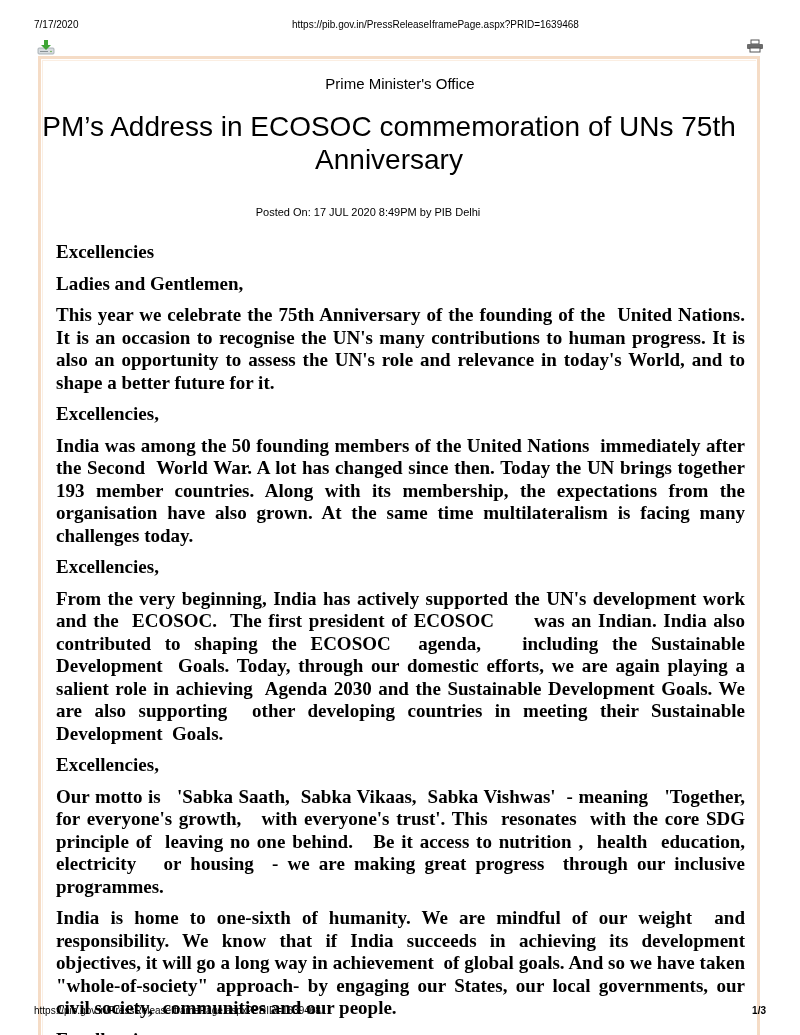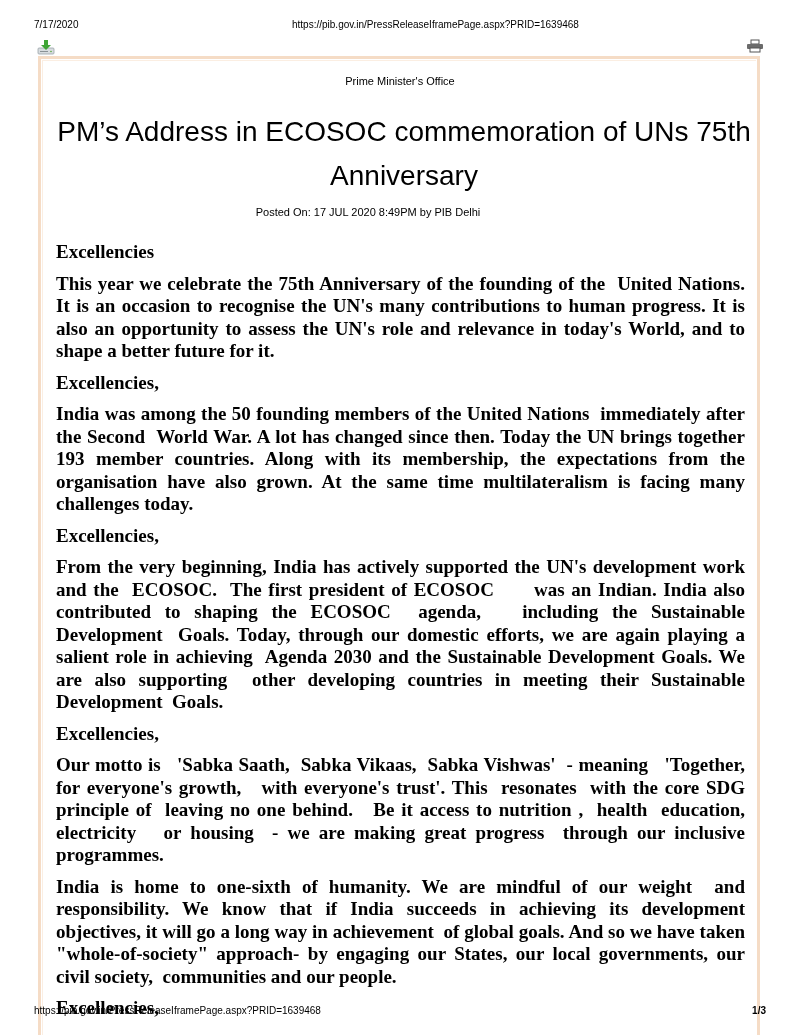--- a/index.html
+++ b/index.html
@@ -63,30 +63,30 @@
       bottom: 0;
       border-left: 1px solid #fbeee2;
       border-top: 1px solid #fbeee2;
     }
     .ministry {
       position: absolute;
       left: 0;
       width: 800px;
       top: 75px;
       text-align: center;
-      font-size: 11px;
+      font-size: 15px;
     }
     .title {
       position: absolute;
-      left: 44px;
+      left: 29px;
       width: 720px;
       top: 110px;
       text-align: center;
       font-size: 28px;
-      line-height: 44px;
+      line-height: 33px;
       font-weight: normal;
       margin: 0;
     }
     .posted {
       position: absolute;
       left: 0;
       width: 736px;
       top: 206px;
       text-align: center;
       font-size: 11px;
@@ -150,20 +150,21 @@
 <div class="frame">
   <div class="frame-inner"></div>
 </div>
 
 <div class="ministry">Prime Minister's Office</div>
 <h1 class="title">PM’s Address in ECOSOC commemoration of UNs 75th Anniversary</h1>
 <div class="posted">Posted On: 17 JUL 2020 8:49PM by PIB Delhi</div>
 
 <div class="body-text">
   <p class="heading">Excellencies</p>
+  <p class="heading">Ladies and Gentlemen,</p>
   <p>This year we celebrate the 75th Anniversary of the founding of the  United Nations. It is an occasion to recognise the UN's many contributions to human progress. It is also an opportunity to assess the UN's role and relevance in today's World, and to shape a better future for it.</p>
   <p class="heading">Excellencies,</p>
   <p>India was among the 50 founding members of the United Nations  immediately after the Second  World War. A lot has changed since then. Today the UN brings together 193 member countries. Along with its membership, the expectations from the organisation have also grown. At the same time multilateralism is facing many challenges today.</p>
   <p class="heading">Excellencies,</p>
   <p>From the very beginning, India has actively supported the UN's development work and the  ECOSOC.  The first president of ECOSOC      was an Indian. India also contributed to shaping the ECOSOC  agenda,   including the Sustainable  Development  Goals. Today, through our domestic efforts, we are again playing a salient role in achieving  Agenda 2030 and the Sustainable Development Goals. We are also supporting  other developing countries in meeting their Sustainable  Development  Goals.</p>
   <p class="heading">Excellencies,</p>
   <p>Our motto is   'Sabka Saath,  Sabka Vikaas,  Sabka Vishwas'  - meaning   'Together,  for everyone's growth,   with everyone's trust'. This  resonates  with the core SDG principle of  leaving no one behind.   Be it access to nutrition ,  health  education,   electricity   or housing  - we are making great progress  through our inclusive programmes.</p>
   <p>India is home to one-sixth of humanity. We are mindful of our weight  and responsibility. We know that if India succeeds in achieving its development objectives, it will go a long way in achievement  of global goals. And so we have taken "whole-of-society" approach- by engaging our States, our local governments, our civil society,  communities and our people.</p>
   <p class="heading">Excellencies,</p>
 </div>

